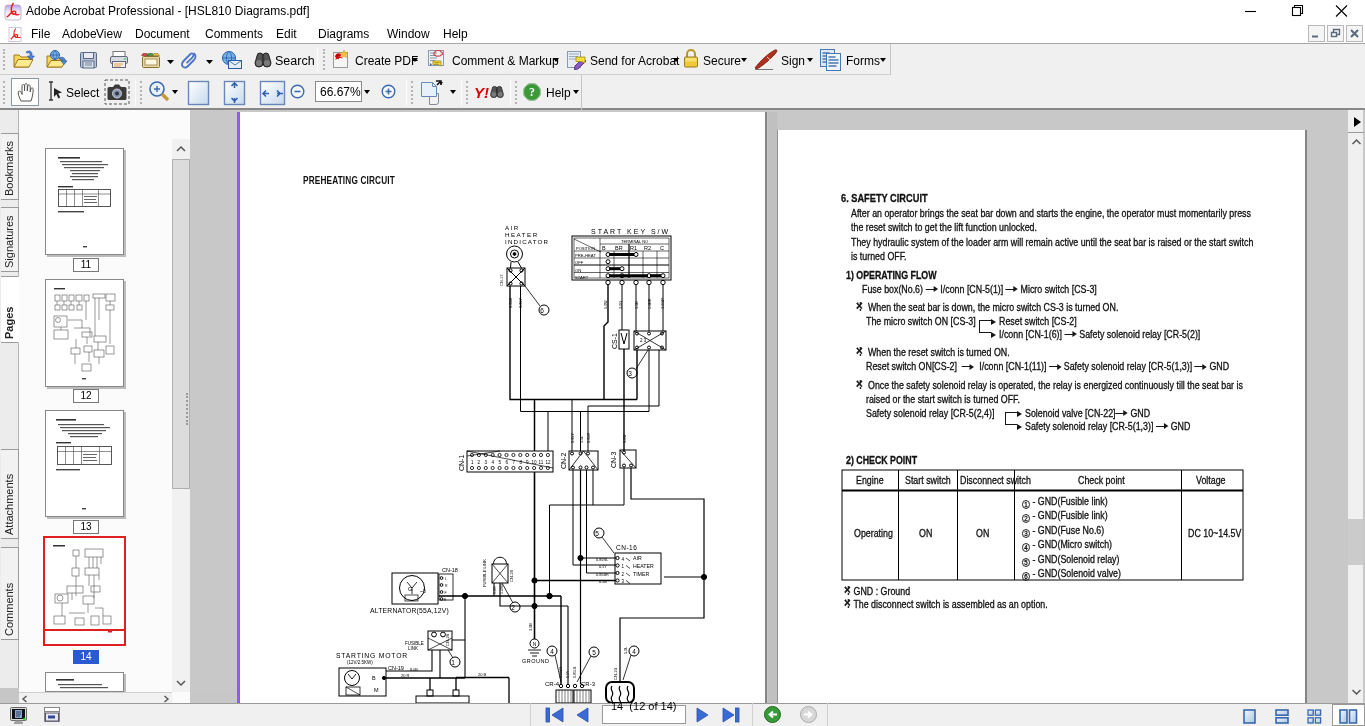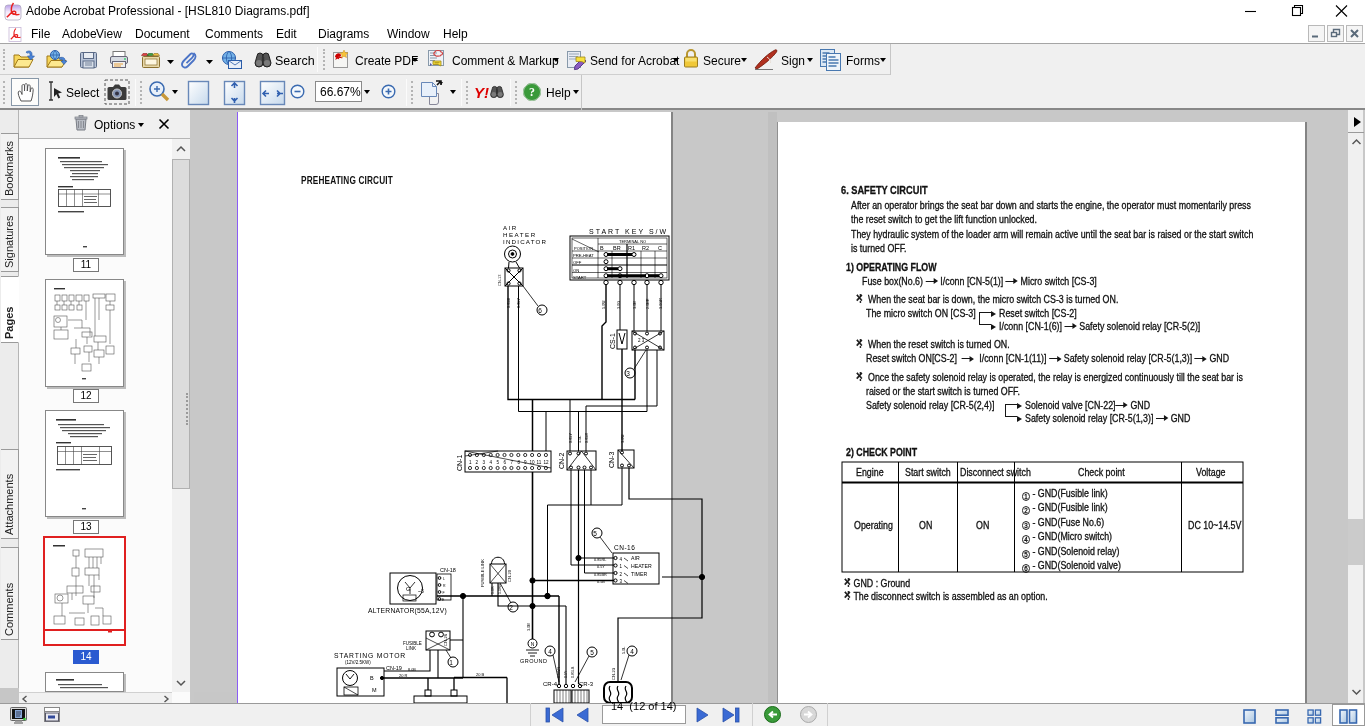--- a/index.html
+++ b/index.html
@@ -304,33 +304,20 @@
   <div class="abs vtab" style="top:166px;height:67px;background:#fff;border-right:1px solid #fff">
       <span style="top:62px;font-weight:bold">Pages</span>
     </div>
   <div class="abs vtab" style="top:339px;height:90px">
       <span style="top:85px">Attachments</span>
     </div>
   <div class="abs vtab" style="top:437px;height:93px">
       <span style="top:88px">Comments</span>
     </div>
   <div class="abs" id="panel">
-    <div class="abs" id="panelhead">
-      <svg class="abs" style="left:54px;top:4px" width="16" height="18" viewBox="0 0 16 18">
-          <path d="M3 5 h10 l-1 11 h-8z" fill="#b8bcc4" stroke="#787c84"></path>
-          <path d="M5.5 7 v7 M8 7 v7 M10.5 7 v7" stroke="#787c84" stroke-width="0.8"></path>
-          <rect x="2" y="3" width="12" height="2" fill="#b8bcc4" stroke="#787c84" stroke-width="0.7"></rect>
-          <rect x="6" y="1.5" width="4" height="1.5" fill="#b8bcc4" stroke="#787c84" stroke-width="0.7"></rect>
-        </svg>
-      <span class="abs" style="left:75px;top:8px;font-size:12px">Options</span>
-      <div class="abs darr" style="left:119px;top:13px"></div>
-      <svg class="abs" style="left:138px;top:7px" width="14" height="14" viewBox="0 0 14 14">
-          <path d="M2.5 2.5 L11.5 11.5 M11.5 2.5 L2.5 11.5" stroke="#000" stroke-width="1.6"></path>
-        </svg>
-    </div>
     <div class="abs" id="panelbody"></div>
 
     <div class="abs thumb" style="top:38px;height:107px">
       <svg width="77" height="105" viewBox="0 0 77 105">
         <rect x="12" y="8" width="22" height="1.6" fill="#333"></rect>
         <rect x="14" y="12" width="42" height="1.2" fill="#555"></rect>
           <rect x="16" y="15" width="46" height="1.2" fill="#555"></rect>
           <rect x="18" y="18" width="40" height="1.2" fill="#555"></rect>
           <rect x="24" y="21" width="30" height="1.2" fill="#555"></rect>
           <rect x="26" y="24" width="26" height="1.2" fill="#555"></rect>
@@ -449,21 +436,21 @@
       <svg class="abs" style="left:2px;top:2px" width="8" height="8" viewBox="0 0 8 8">
           <path d="M5.5 1 L2 4 L5.5 7" fill="none" stroke="#555" stroke-width="1.4"></path>
         </svg>
       <svg class="abs" style="left:143px;top:2px" width="8" height="8" viewBox="0 0 8 8">
           <path d="M2.5 1 L6 4 L2.5 7" fill="none" stroke="#555" stroke-width="1.4"></path>
         </svg>
     </div>
   </div>
   <div class="abs" style="left:186px;top:283px;width:3px;height:32px;border-left:2px dotted #9a9a9a"></div>
     <div class="abs" id="docpane">
-    <div class="abs page" style="left:47px;top:2px;width:436px;height:591px;border-left:1px solid #8b5cf6;border-right:2px solid #848484">
+    <div class="abs page" style="left:47px;top:2px;width:530px;height:591px;border-left:3px solid #8b5cf6;border-right:2px solid #848484">
       <div class="abs" style="left:63px;top:62px;font-size:11px;font-weight:bold;color:#111;white-space:nowrap;transform:scaleX(0.75);transform-origin:0 0;letter-spacing:0.2px">PREHEATING CIRCUIT</div>
       <svg class="abs" style="left:0;top:0" width="528" height="591" viewBox="0 0 528 591" fill="none" stroke="none">
       <g stroke="#000" stroke-width="1">
 
         <circle cx="274.5" cy="142" r="8"></circle>
             <circle cx="274.5" cy="142" r="4"></circle>
             <circle cx="274.5" cy="142" r="1.4" fill="#000"></circle>
         <rect x="267" y="156" width="18" height="18"></rect>
         <path d="M267 156 L285 174 M285 156 L267 174"></path>
         <circle cx="270.5" cy="158.5" r="1.6"></circle>
@@ -753,21 +740,21 @@
         <text x="341" y="574" font-size="6">CR-3</text>
         <text x="322" y="566" font-size="3.6" transform="rotate(-90 322 566)">0.5WR</text>
         <text x="329" y="566" font-size="3.6" transform="rotate(-90 329 566)">0.5Y</text>
         <text x="336" y="566" font-size="3.6" transform="rotate(-90 336 566)">0.85LB</text>
         <text x="377" y="568" font-size="4.2" transform="rotate(-90 377 568)">CN-23</text>
         <text x="387" y="542" font-size="3.8" transform="rotate(-90 387 542)">5.0L</text>
       </g>
       </svg>
     </div>
     <div class="abs" style="left:578px;top:2px;width:9px;height:591px;background:#c0c0c0"></div>
-    <div class="abs page" style="left:587px;top:12px;width:530px;height:591px;border-left:1px solid #909090;border-right:2px solid #848484" id="rightpage">
+    <div class="abs page" style="left:587px;top:20px;width:530px;height:591px;border-left:1px solid #909090;border-right:2px solid #848484" id="rightpage">
       <div class="L" style="left:63px;top:62px;font-size:11px;font-weight:bold;transform:scaleX(0.84)">6. SAFETY CIRCUIT</div>
       <div class="L" style="left:73px;top:77.5px">After an operator brings the seat bar down and starts the engine, the operator must momentarily press</div>
       <div class="L" style="left:73px;top:92px">the reset switch to get the lift function unlocked.</div>
       <div class="L" style="left:73px;top:106.5px">They hydraulic system of the loader arm will remain active until the seat bar is raised or the start switch</div>
       <div class="L" style="left:73px;top:121px">is turned OFF.</div>
       <div class="L" style="left:68px;top:139px;font-size:10.5px;font-weight:bold;transform:scaleX(0.84)">1)  OPERATING FLOW</div>
       <div class="L" style="left:84px;top:153.5px">Fuse box(No.6) <span class="ar"></span> I/conn <b class="bk">[</b>CN-5(1)<b class="bk">]</b> <span class="ar"></span> Micro switch <b class="bk">[</b>CS-3<b class="bk">]</b></div>
       <div class="L" style="left:78px;top:171.5px"><span class="rm"></span>&nbsp;&nbsp;When the seat bar is down, the micro switch CS-3 is turned ON.</div>
       <div class="L" style="left:88px;top:185.5px">The micro switch ON <b class="bk">[</b>CS-3<b class="bk">]</b></div>
       <div class="L" style="left:221px;top:185.5px">Reset switch <b class="bk">[</b>CS-2<b class="bk">]</b></div>

